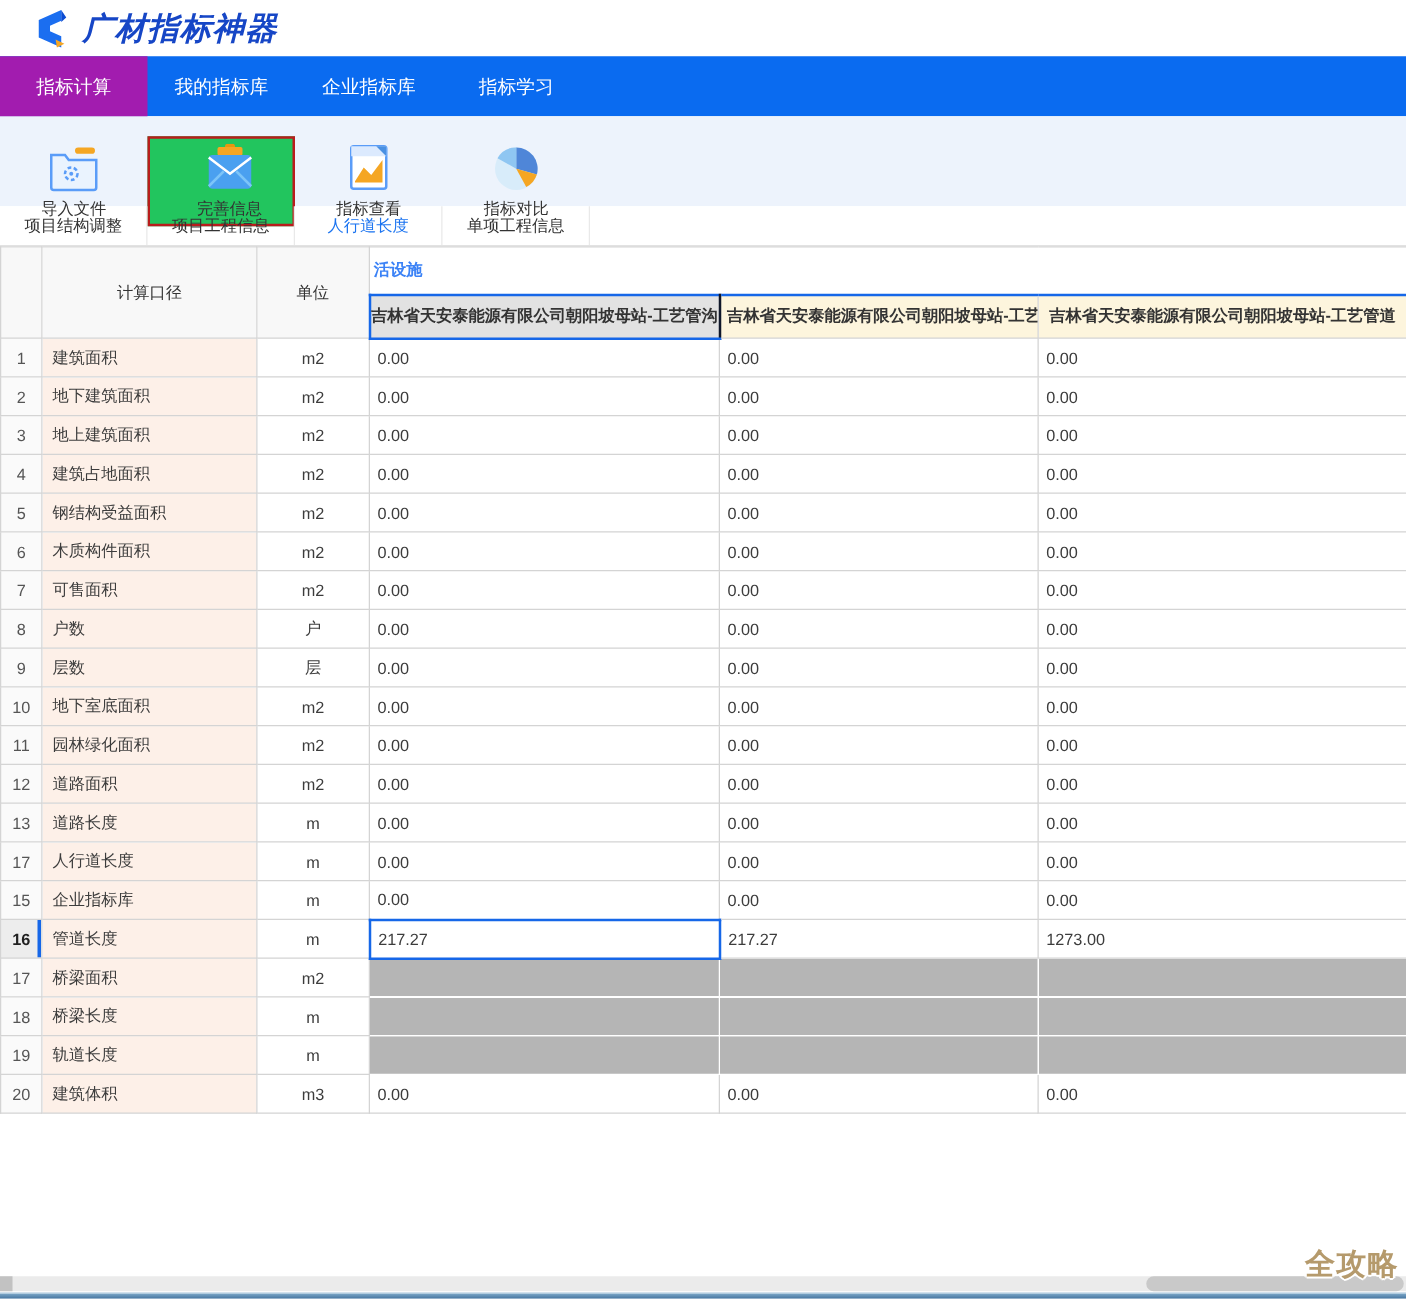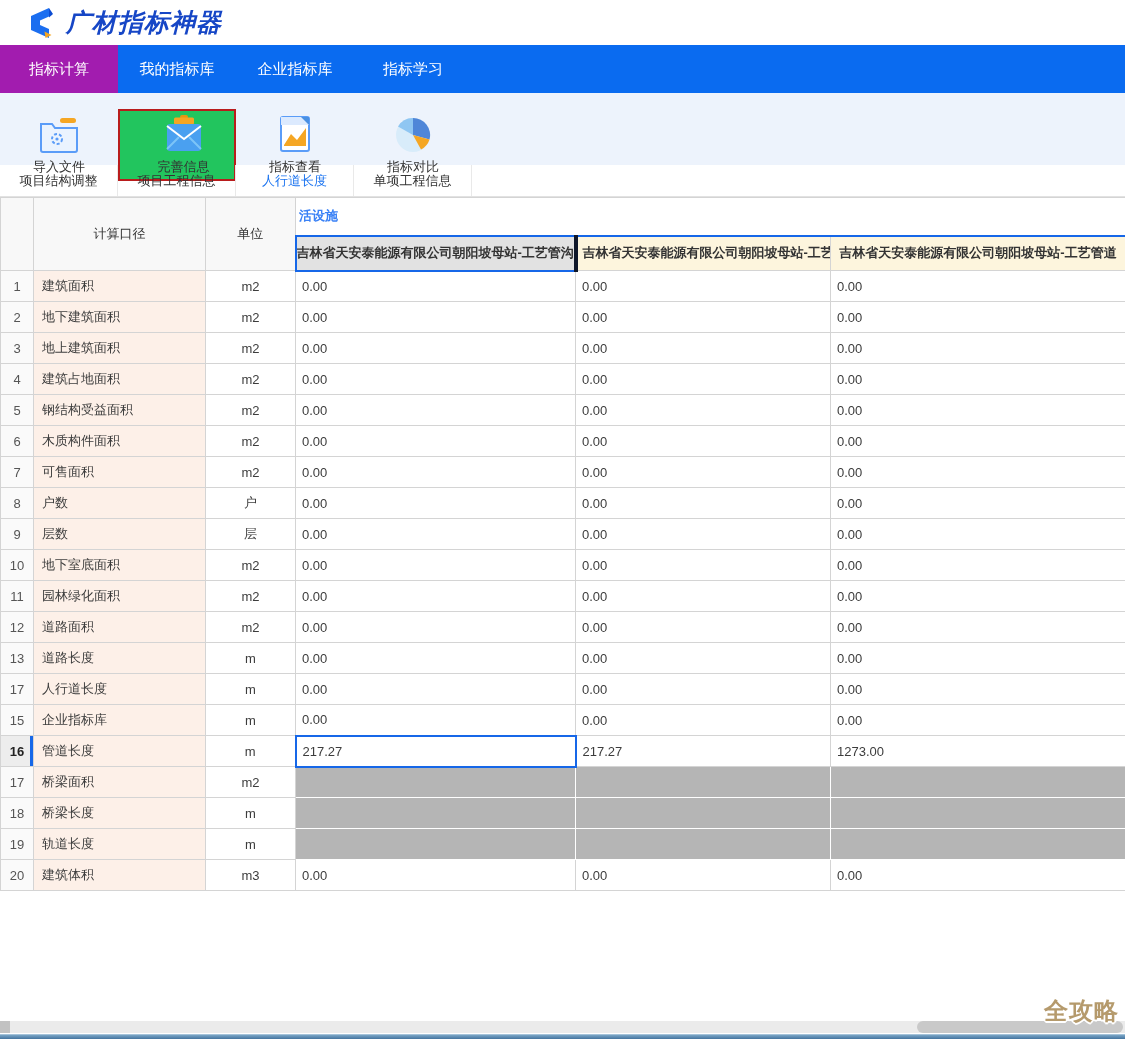--- a/index.html
+++ b/index.html
@@ -35,21 +35,21 @@
   
   table { border-collapse: collapse; table-layout: fixed; width: 1125px; }
   th, td { border: 1px solid #d4d4d4; font-weight: normal; font-size: 13px; color: #3c3c3c; overflow: hidden; white-space: nowrap; }
   thead tr.group-row { height: 38px; }
   thead tr.comp-row { height: 35px; }
   tbody tr { height: 31px; }
 
   th.h-left { background: #f8f8f8; text-align: center; color: #333; }
   th.h-group { background: #fff; text-align: left; padding-left: 3px; font-weight: 600; color: #3b82f6; }
   th.h-comp { font-weight: 600; border-top: 2px solid #1667e8; color: #333; }
-  th.h-comp-sel { background: #e2e2e2; border-bottom: 2px solid #1667e8; border-left: 2px solid #1667e8; border-right: 4px solid #0f172a; text-align: center; }
+  th.h-comp-sel { background: #e2e2e2; border-bottom: 2px solid #1667e8; border-left: 2px solid #1667e8; border-right: 2px solid #0f172a; text-align: center; }
   th.h-comp-mid { background: #fdf5dd; text-align: left; padding-left: 5px; }
   th.h-comp-end { background: #fdf5dd; text-align: center; }
 
   td.c-no { background: #fafafa; text-align: center; color: #555; }
   td.c-name { background: #fdf0e8; padding-left: 8px; text-align: left; }
   td.c-unit { text-align: center; }
   td.c-val { text-align: left; padding-left: 6px; background: #fff; }
   td.disabled { background: #b5b5b5; border-color: #fff; border-top-color: #d4d4d4; }
   td.sel-cell { border: 2px solid #1667e8; }
   tr.sel-row td.c-no { font-weight: bold; background: #ededed; box-shadow: inset -3px 0 0 #1667e8; color: #222; }

